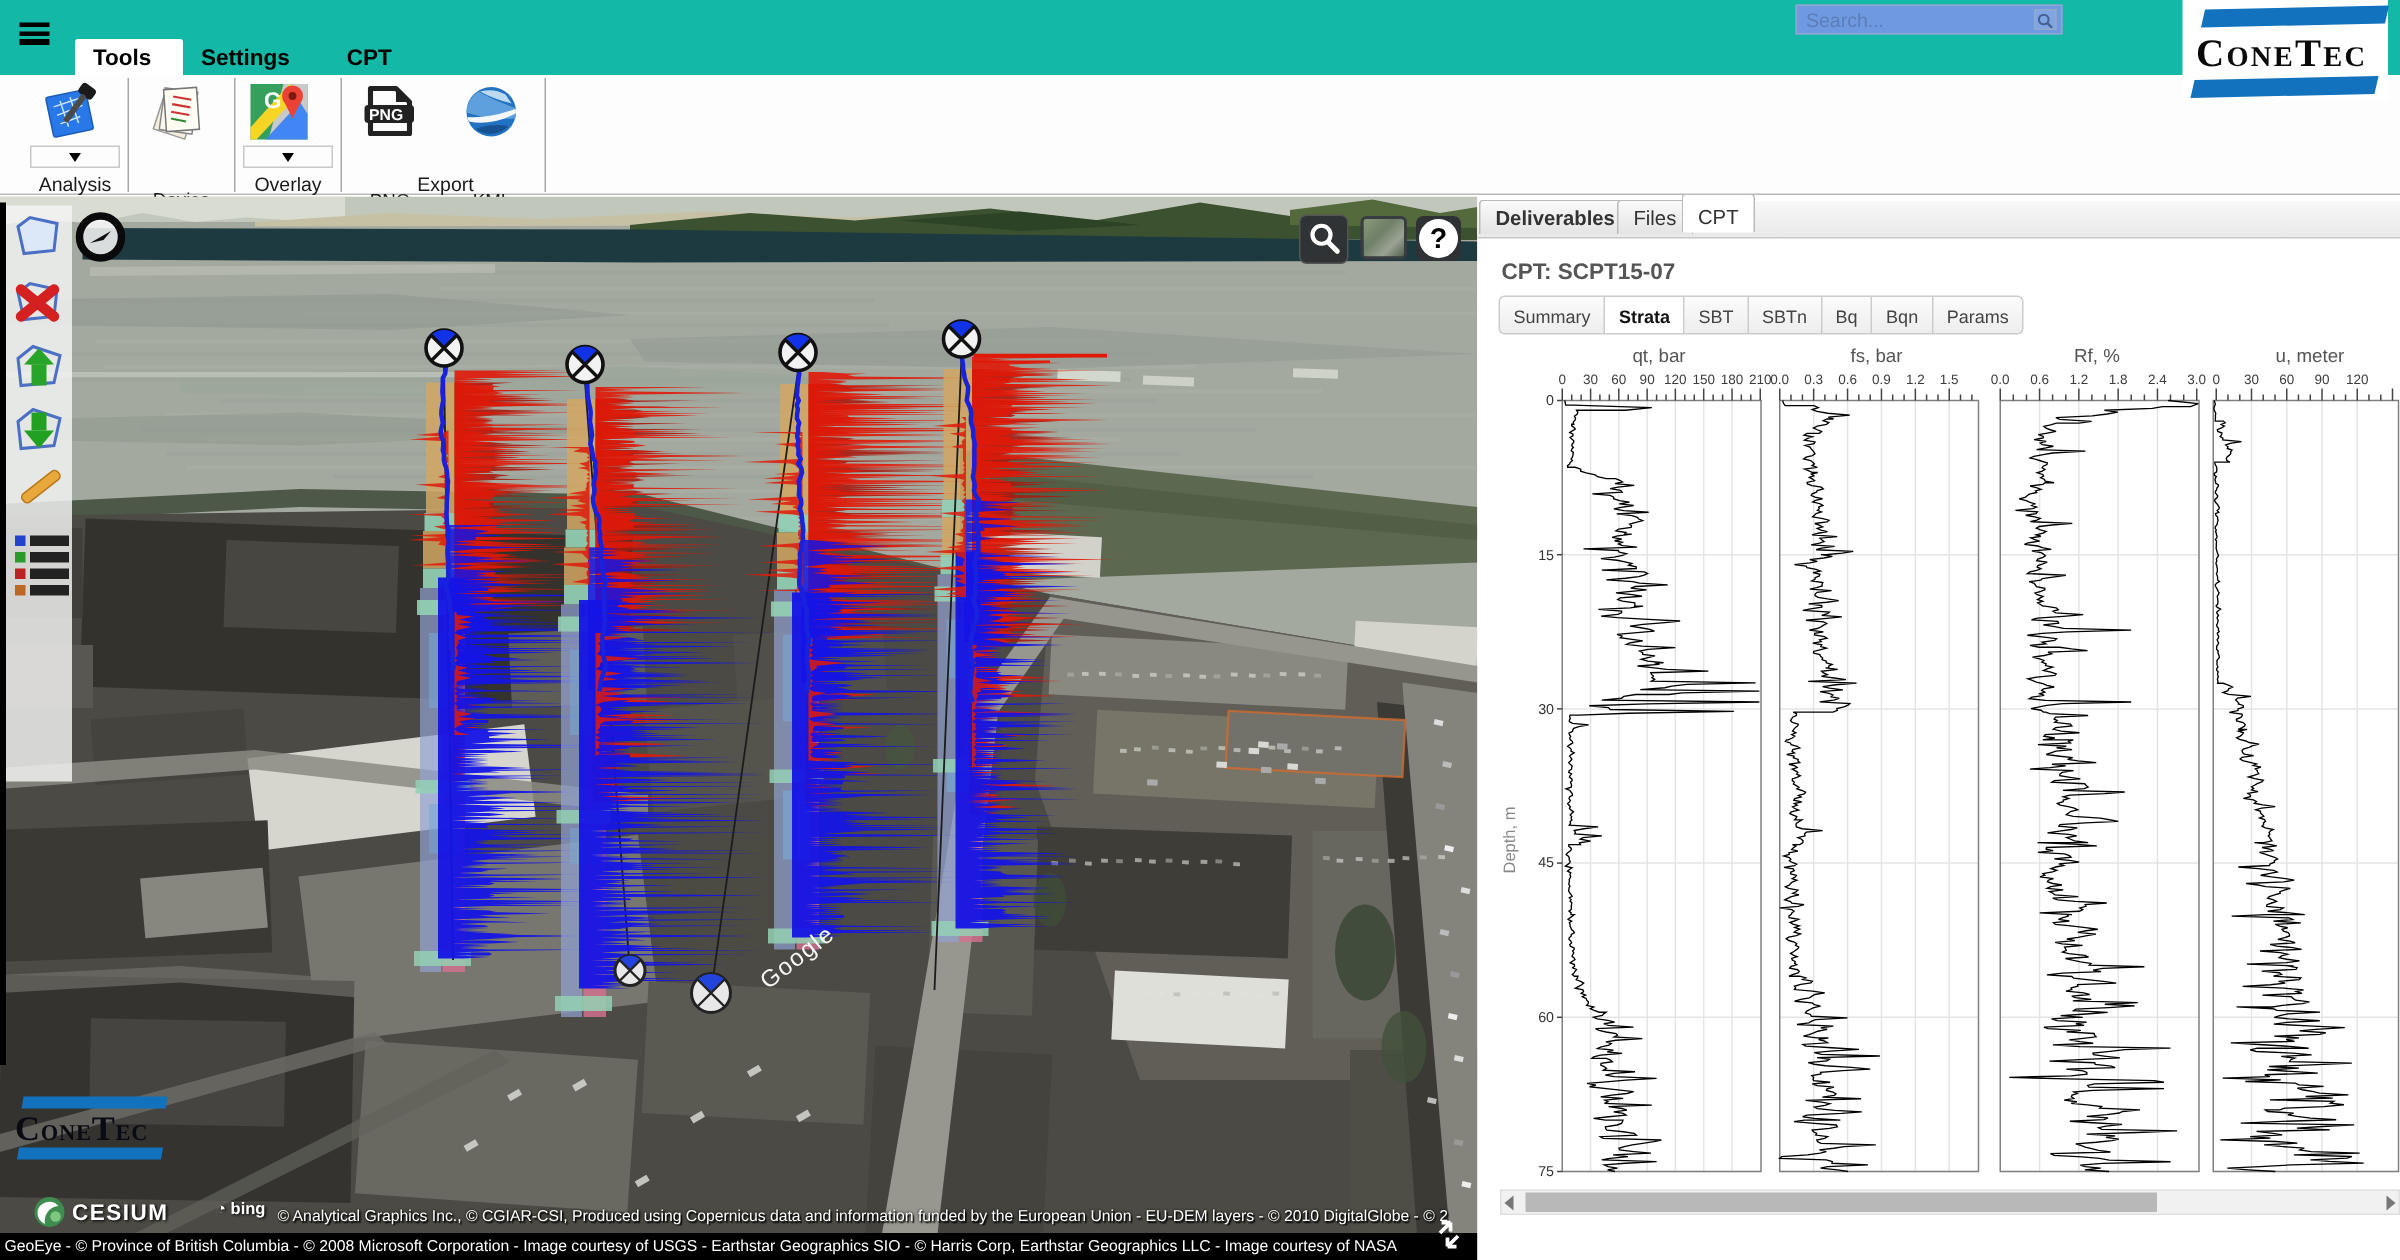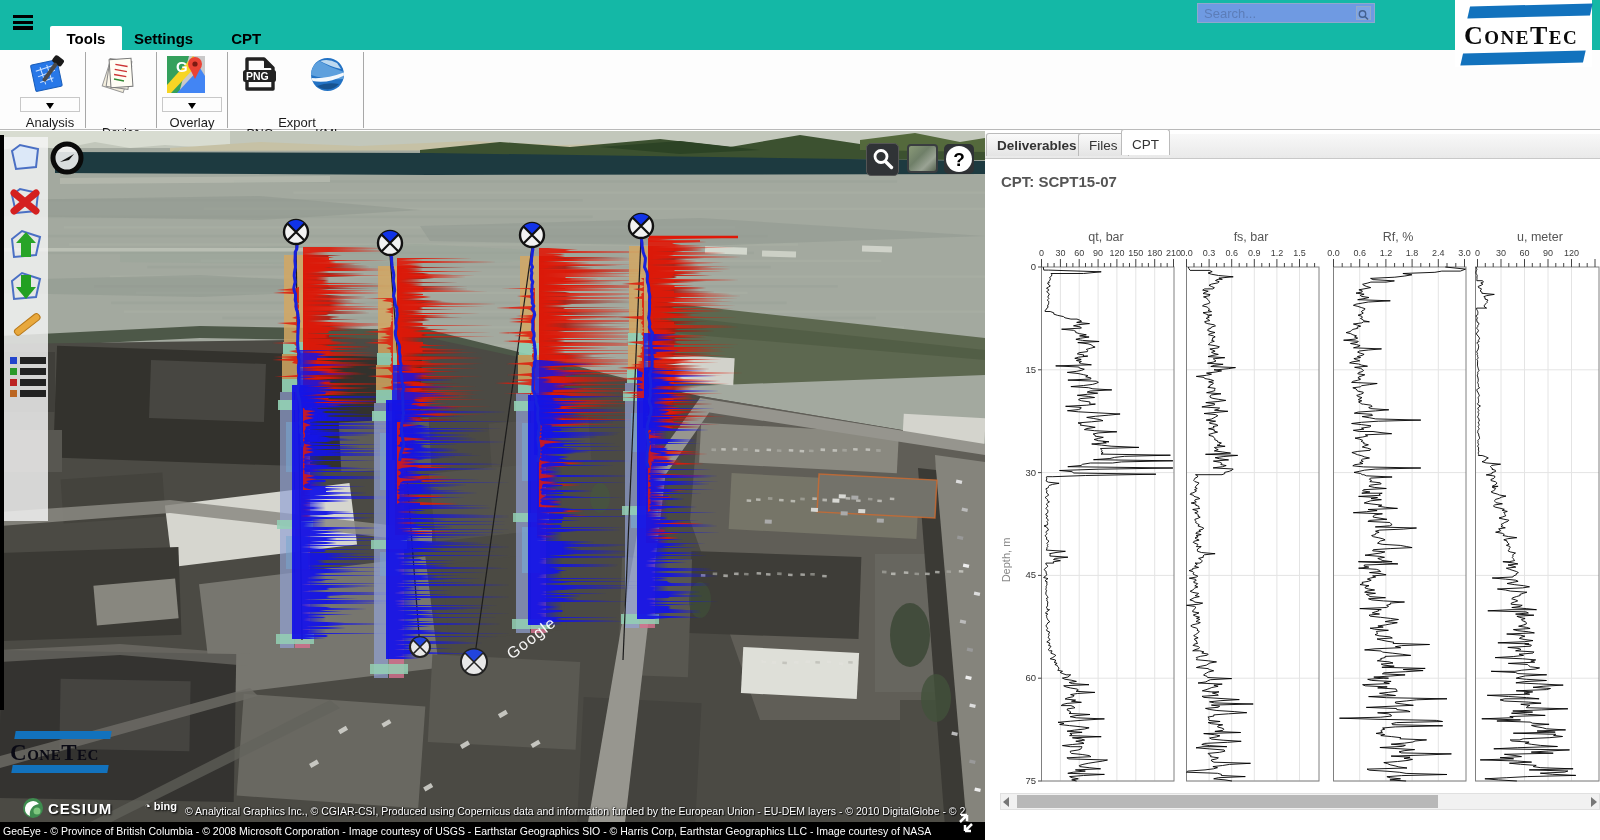--- a/index.html
+++ b/index.html
@@ -44,21 +44,21 @@
     </div>
   <div class="srch">
       <span>Search...</span>
       <div class="srchbtn"><svg width="13" height="12">
           <circle cx="5.5" cy="5" r="3.2" fill="none" stroke="#44618f" stroke-width="1.4"></circle>
           <path d="M8 7.5 L11 10.5" stroke="#44618f" stroke-width="1.6"></path>
         </svg></div>
     </div>
 </div>
 <div class="tabs">
-  <div class="tab act" style="width:72px;text-align:center;">Tools</div>
+  <div class="tab act" style="width:72px;text-align:left;">Tools</div>
   <div class="tab">Settings</div>
   <div class="tab" style="margin-left:14px;">CPT</div>
 </div>
 <div class="logo">
   <div class="lbar" style="left:14px; top:5px;"></div>
   <div class="ltxt">C<small>ONE</small>T<small>EC</small></div>
   <div class="lbar" style="left:7px; top:52px;"></div>
 </div>
 <div class="ribbon">
   <div class="sep" style="left:85px;"></div>
@@ -490,20 +490,29 @@
   <svg width="30" height="30" style="position:absolute;left:952px;top:678px;">
       <path d="M8 13 L15 6 M15 6 h-6 M15 6 v6 M20 15 L13 22 M13 22 h6 M13 22 v-6" stroke="#fff" stroke-width="2.5" fill="none"></path>
     </svg>
 </div>
 <div class="panel">
   <div class="ptabbar"></div>
   <div class="ptab bold" style="left:1px;">Deliverables</div>
   <div class="ptab" style="left:93px;">Files</div>
   <div class="ptab act" style="left:136px;">CPT</div>
   <div class="phead">CPT: SCPT15-07</div>
+  <div class="stabs">
+    <div class="stab">Summary</div>
+    <div class="stab act">Strata</div>
+    <div class="stab">SBT</div>
+    <div class="stab">SBTn</div>
+    <div class="stab">Bq</div>
+    <div class="stab">Bqn</div>
+    <div class="stab">Params</div>
+  </div>
 </div>
 <svg width="1600" height="840" style="position:absolute;left:0;top:0;pointer-events:none;">
   <text x="1106" y="241" font-size="12.5" fill="#555" text-anchor="middle">qt, bar</text>
   <text x="1251" y="241" font-size="12.5" fill="#555" text-anchor="middle">fs, bar</text>
   <text x="1398" y="241" font-size="12.5" fill="#555" text-anchor="middle">Rf, %</text>
   <text x="1540" y="241" font-size="12.5" fill="#555" text-anchor="middle">u, meter</text>
   <line x1="1060.4" y1="267" x2="1060.4" y2="781" stroke="#e4e4e4" stroke-width="1"></line>
     <line x1="1079.2" y1="267" x2="1079.2" y2="781" stroke="#e4e4e4" stroke-width="1"></line>
     <line x1="1098.1" y1="267" x2="1098.1" y2="781" stroke="#e4e4e4" stroke-width="1"></line>
     <line x1="1116.9" y1="267" x2="1116.9" y2="781" stroke="#e4e4e4" stroke-width="1"></line>

